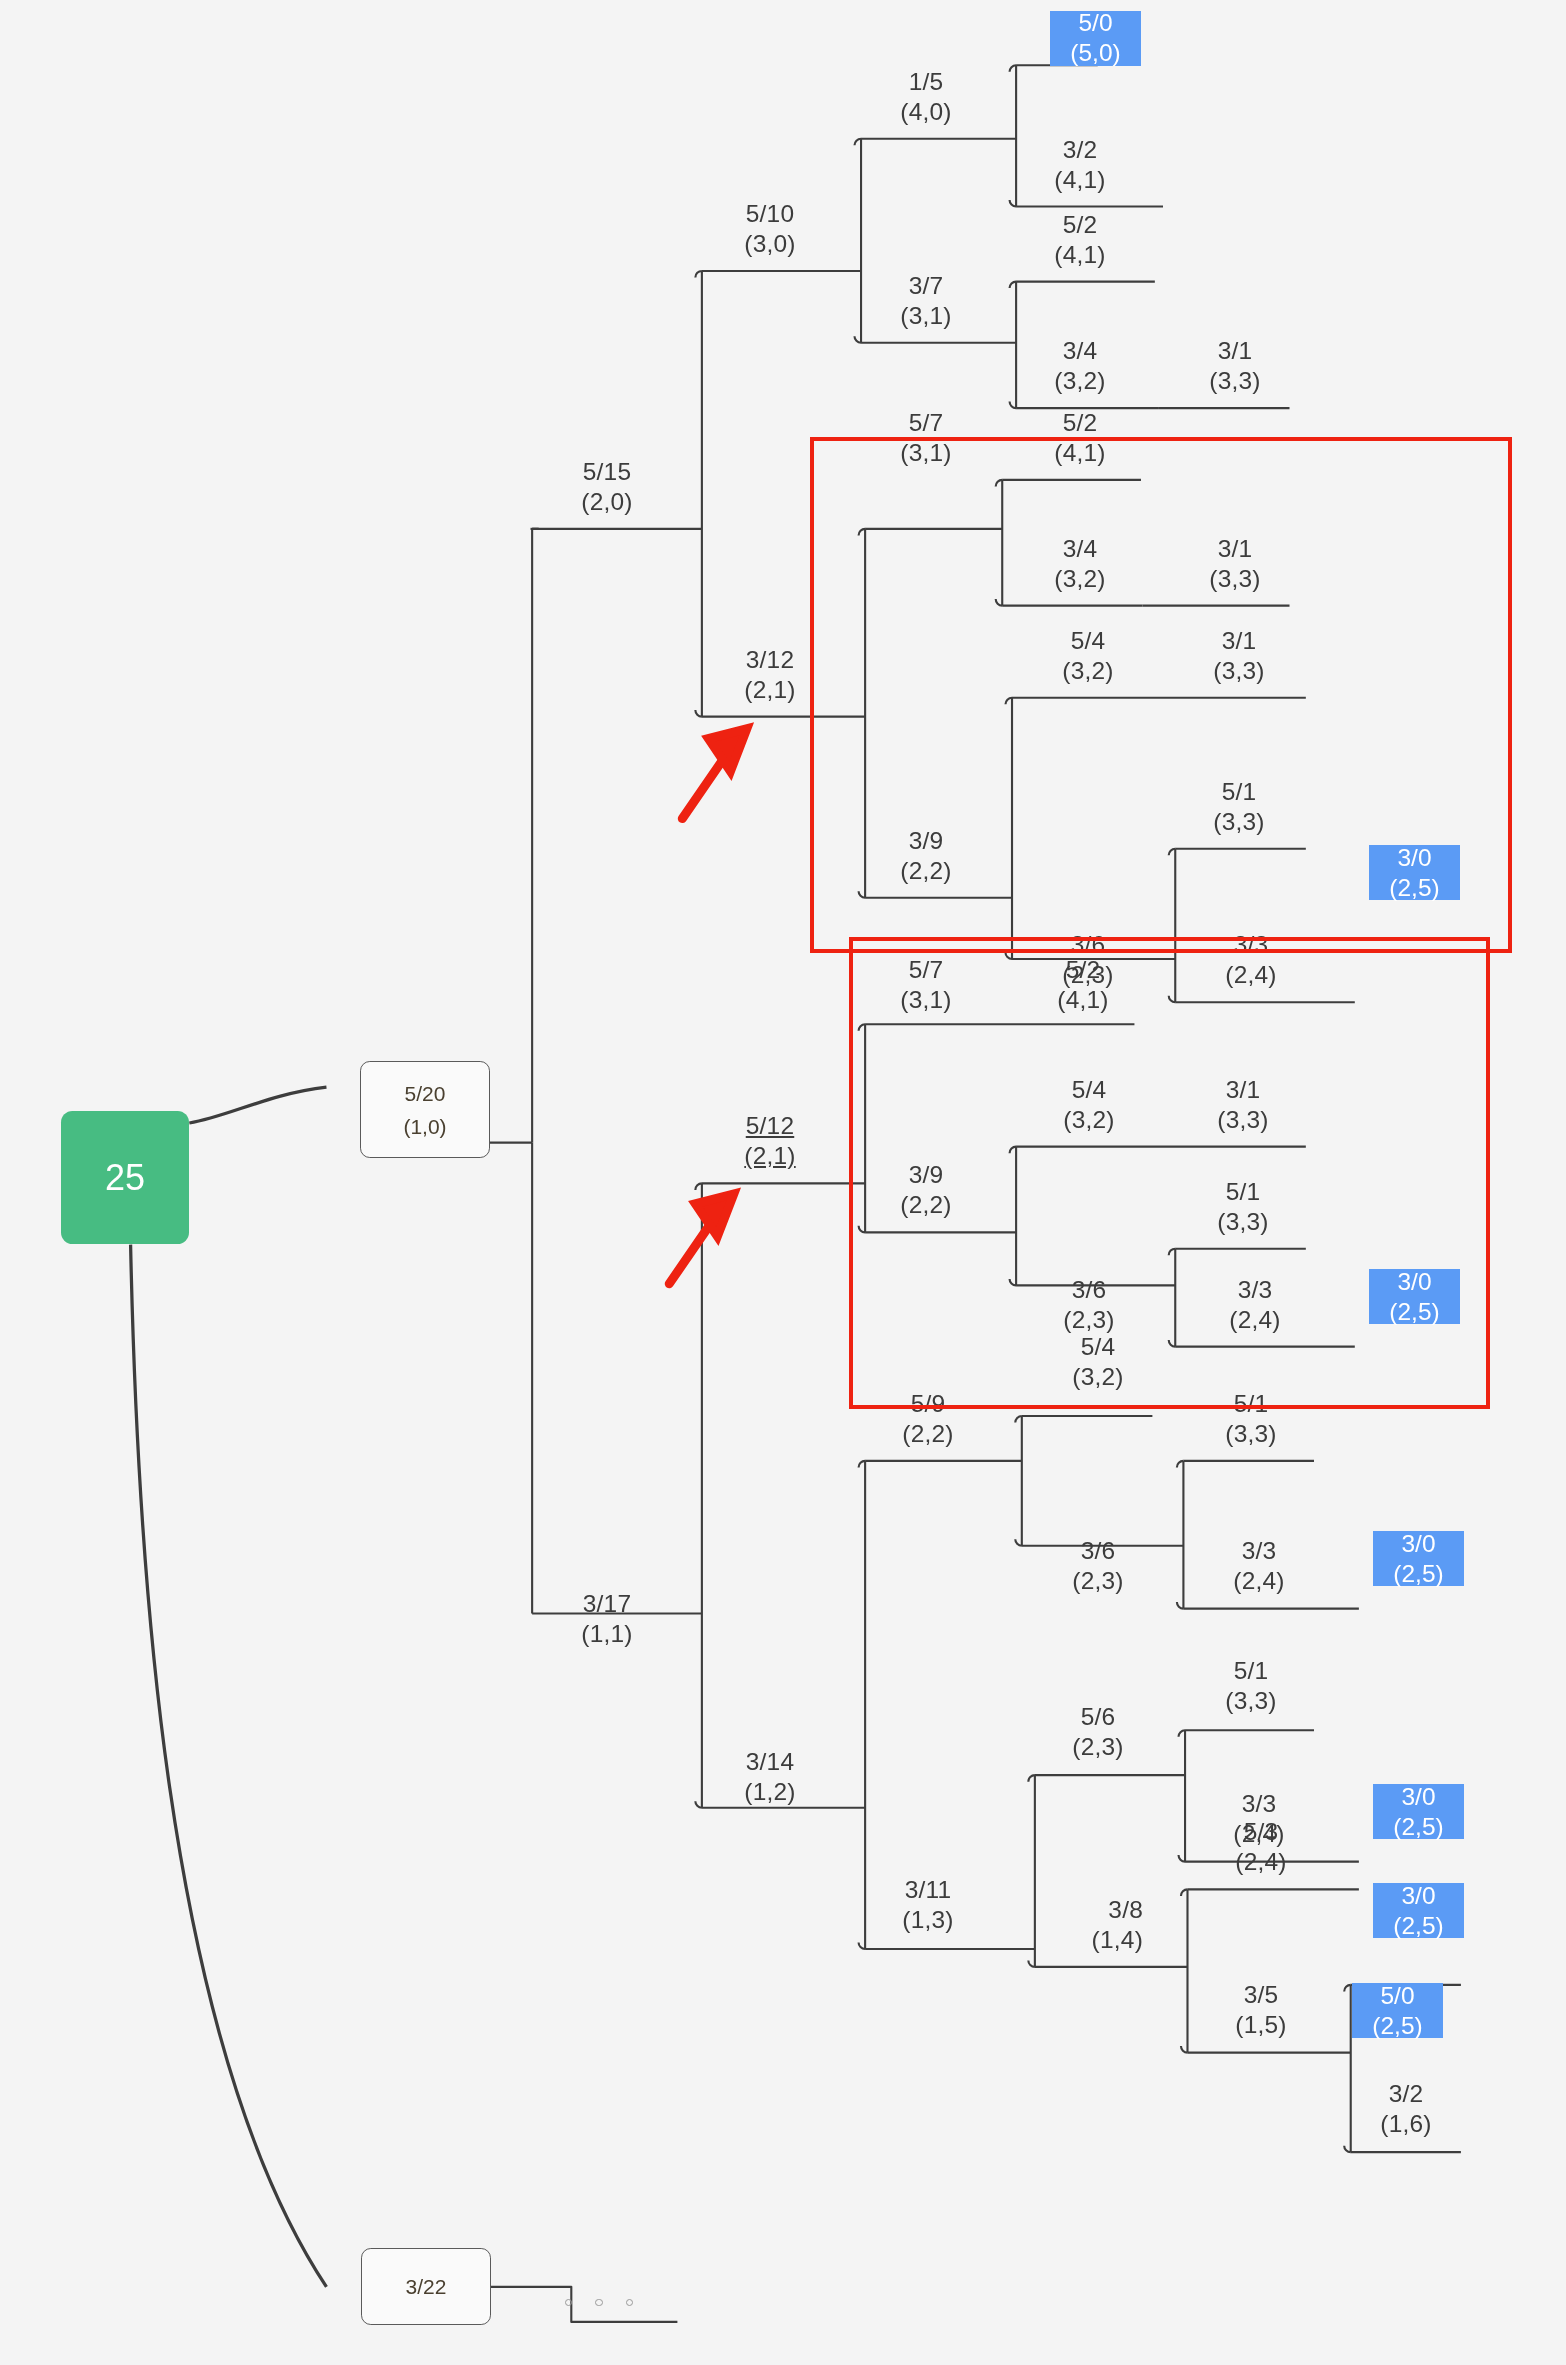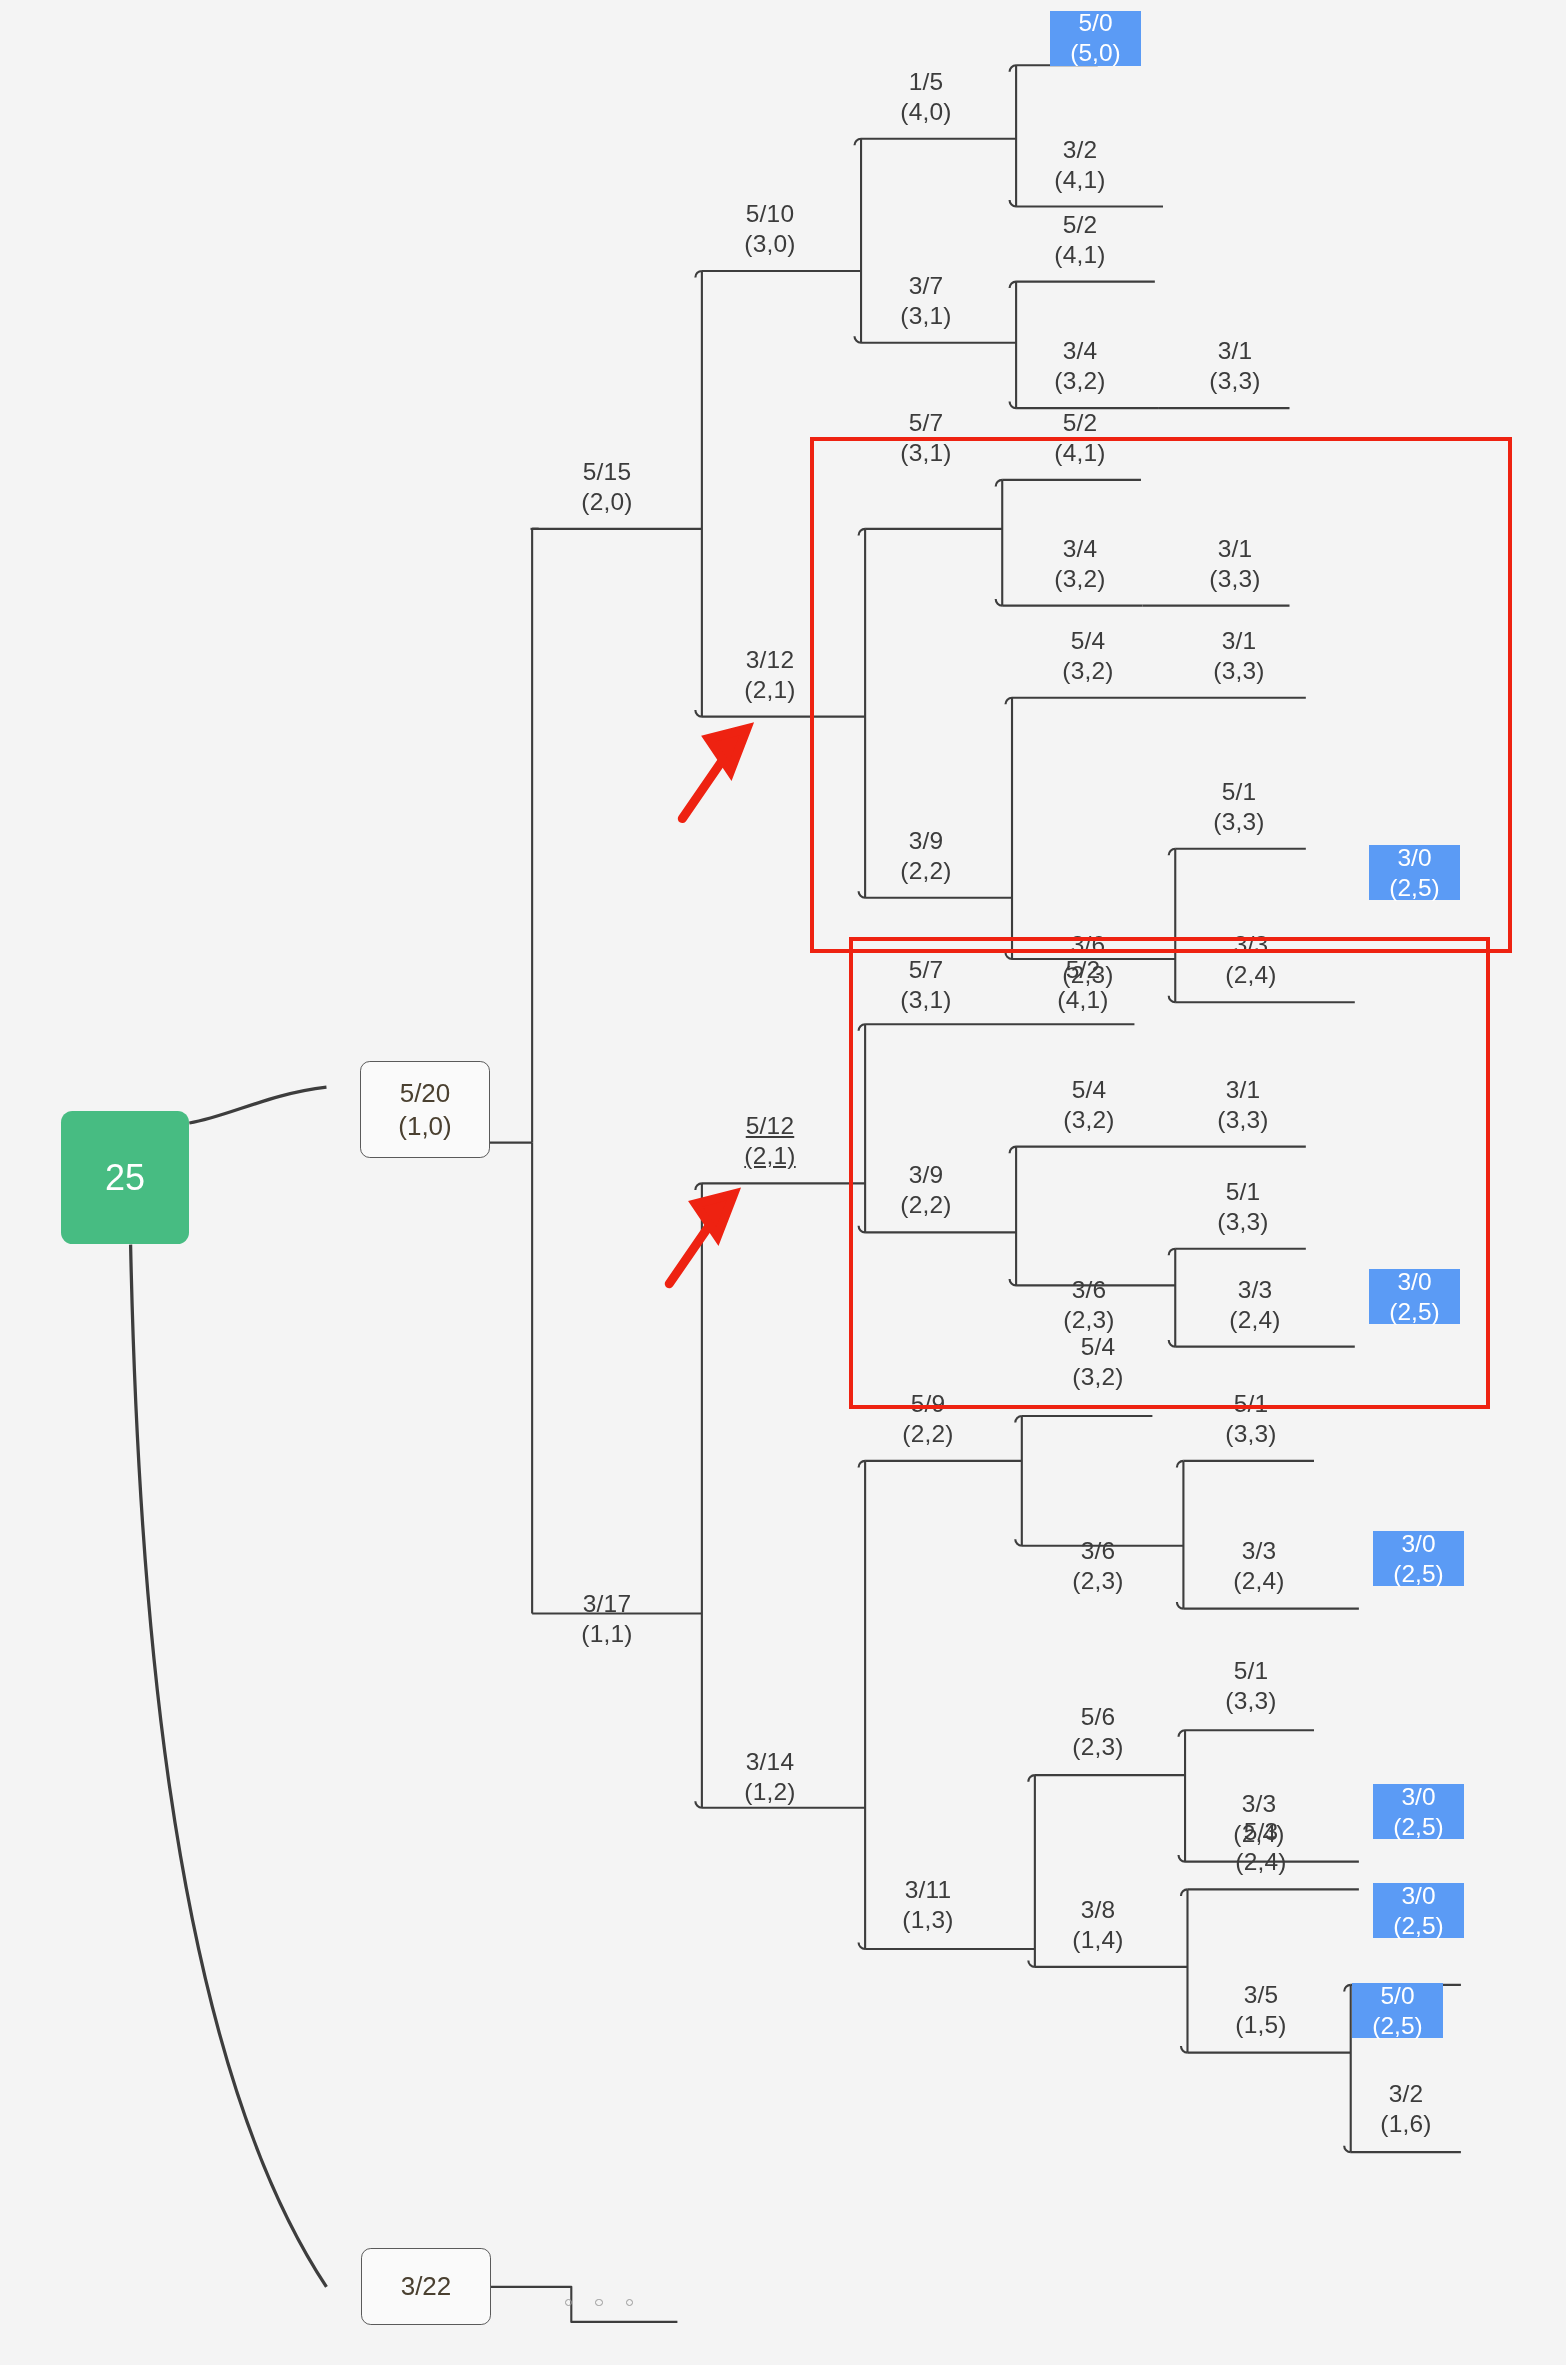--- a/index.html
+++ b/index.html
@@ -3,21 +3,21 @@
 <meta charset="utf-8">
 <style>
   html,body{margin:0;padding:0;background:#f4f4f4;}
   body{font-family:"Liberation Sans", sans-serif;}
   #stage{position:relative;width:1567px;height:2366px;background:#f4f4f4;overflow:hidden;}
   svg#wires{position:absolute;left:0;top:0;width:1567px;height:2366px;}
   .lbl{position:absolute;color:#3c3c3c;font-size:24.5px;line-height:30px;text-align:center;white-space:nowrap;
        font-family:"Liberation Sans", sans-serif;letter-spacing:0.2px;}
   .lbl .l1,.lbl .l2{display:block;}
   .nodebox{position:absolute;background:#fafafa;border:1.6px solid #5a5a5a;border-radius:9.8px;
-           color:#4a4030;font-size:26px;line-height:33px;display:flex;flex-direction:column;
+           color:#4a4030;font-size:21px;line-height:33px;display:flex;flex-direction:column;
            align-items:center;justify-content:center;text-align:center;}
   .rootbox{position:absolute;background:#47bc82;border-radius:11.4px;color:#ffffff;font-size:36px;
            display:flex;align-items:center;justify-content:center;}
   .bluebox{position:absolute;background:#5b9bf5;color:#ffffff;font-size:24.5px;line-height:30px;
            text-align:center;display:flex;flex-direction:column;align-items:center;justify-content:center;margin-left:14px;}
   .redbox{position:absolute;border:4.1px solid #ee2211;box-sizing:border-box;pointer-events:none;}
   .dots{position:absolute;display:flex;gap:23px;align-items:center;}
   .dot{width:7.3px;height:7.3px;border-radius:50%;border:1.2px solid #9a9a9a;box-sizing:border-box;}
 </style>
 </head>
@@ -357,21 +357,21 @@
     <span class="l2">(2,3)</span>
   </div>
   <div class="lbl" style="left:1206px;top:1656px;width:90px;">
     <span class="l1">5/1</span>
     <span class="l2">(3,3)</span>
   </div>
   <div class="lbl" style="left:1214px;top:1789px;width:90px;">
     <span class="l1">3/3</span>
     <span class="l2">(2,4)</span>
   </div>
-  <div class="lbl" style="left:1053px;top:1895px;width:90px;">
+  <div class="lbl" style="left:1053px;top:1895px;width:90px;text-align:right;">
     <span class="l1">3/8</span>
     <span class="l2">(1,4)</span>
   </div>
   <div class="lbl" style="left:1216px;top:1817px;width:90px;">
     <span class="l1">5/3</span>
     <span class="l2">(2,4)</span>
   </div>
   <div class="lbl" style="left:1216px;top:1980px;width:90px;">
     <span class="l1">3/5</span>
     <span class="l2">(1,5)</span>

